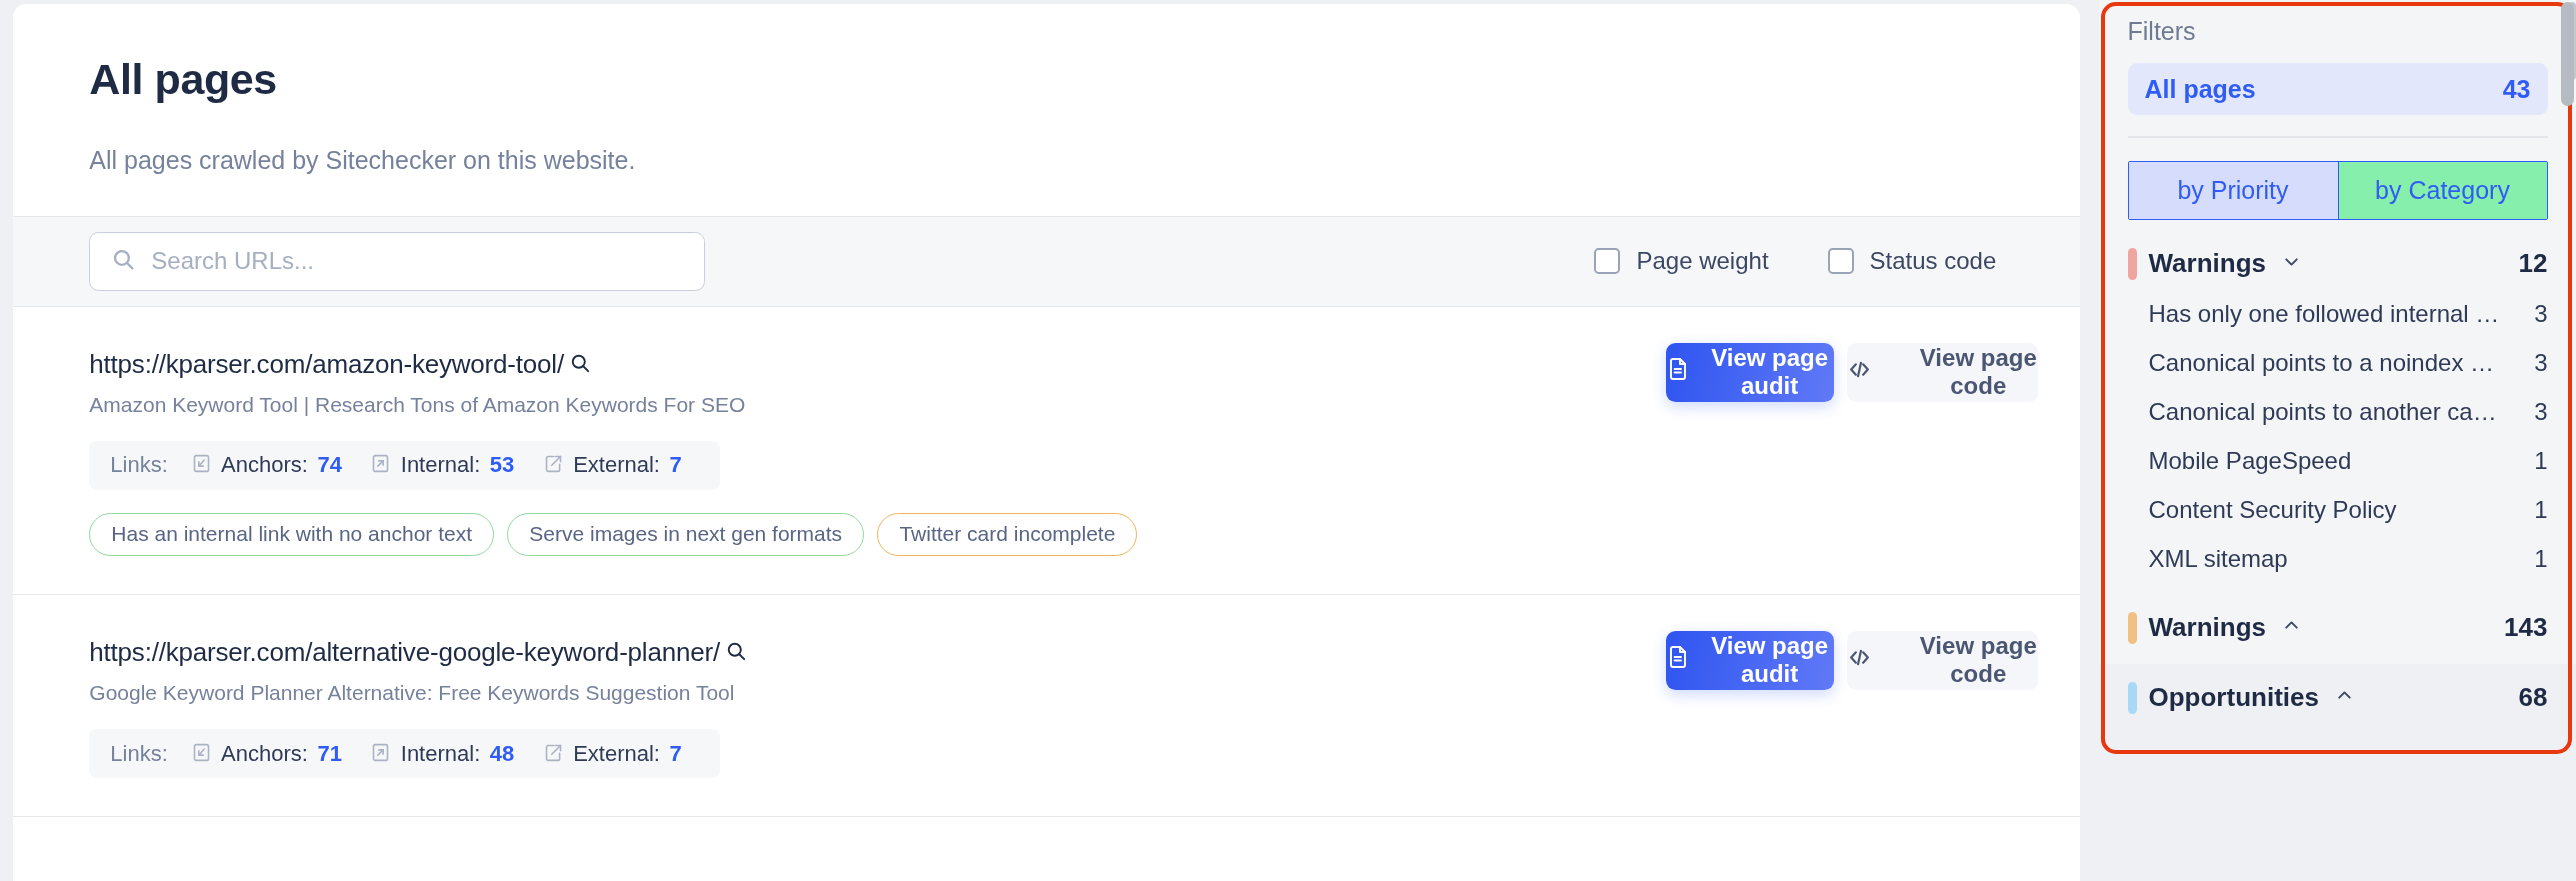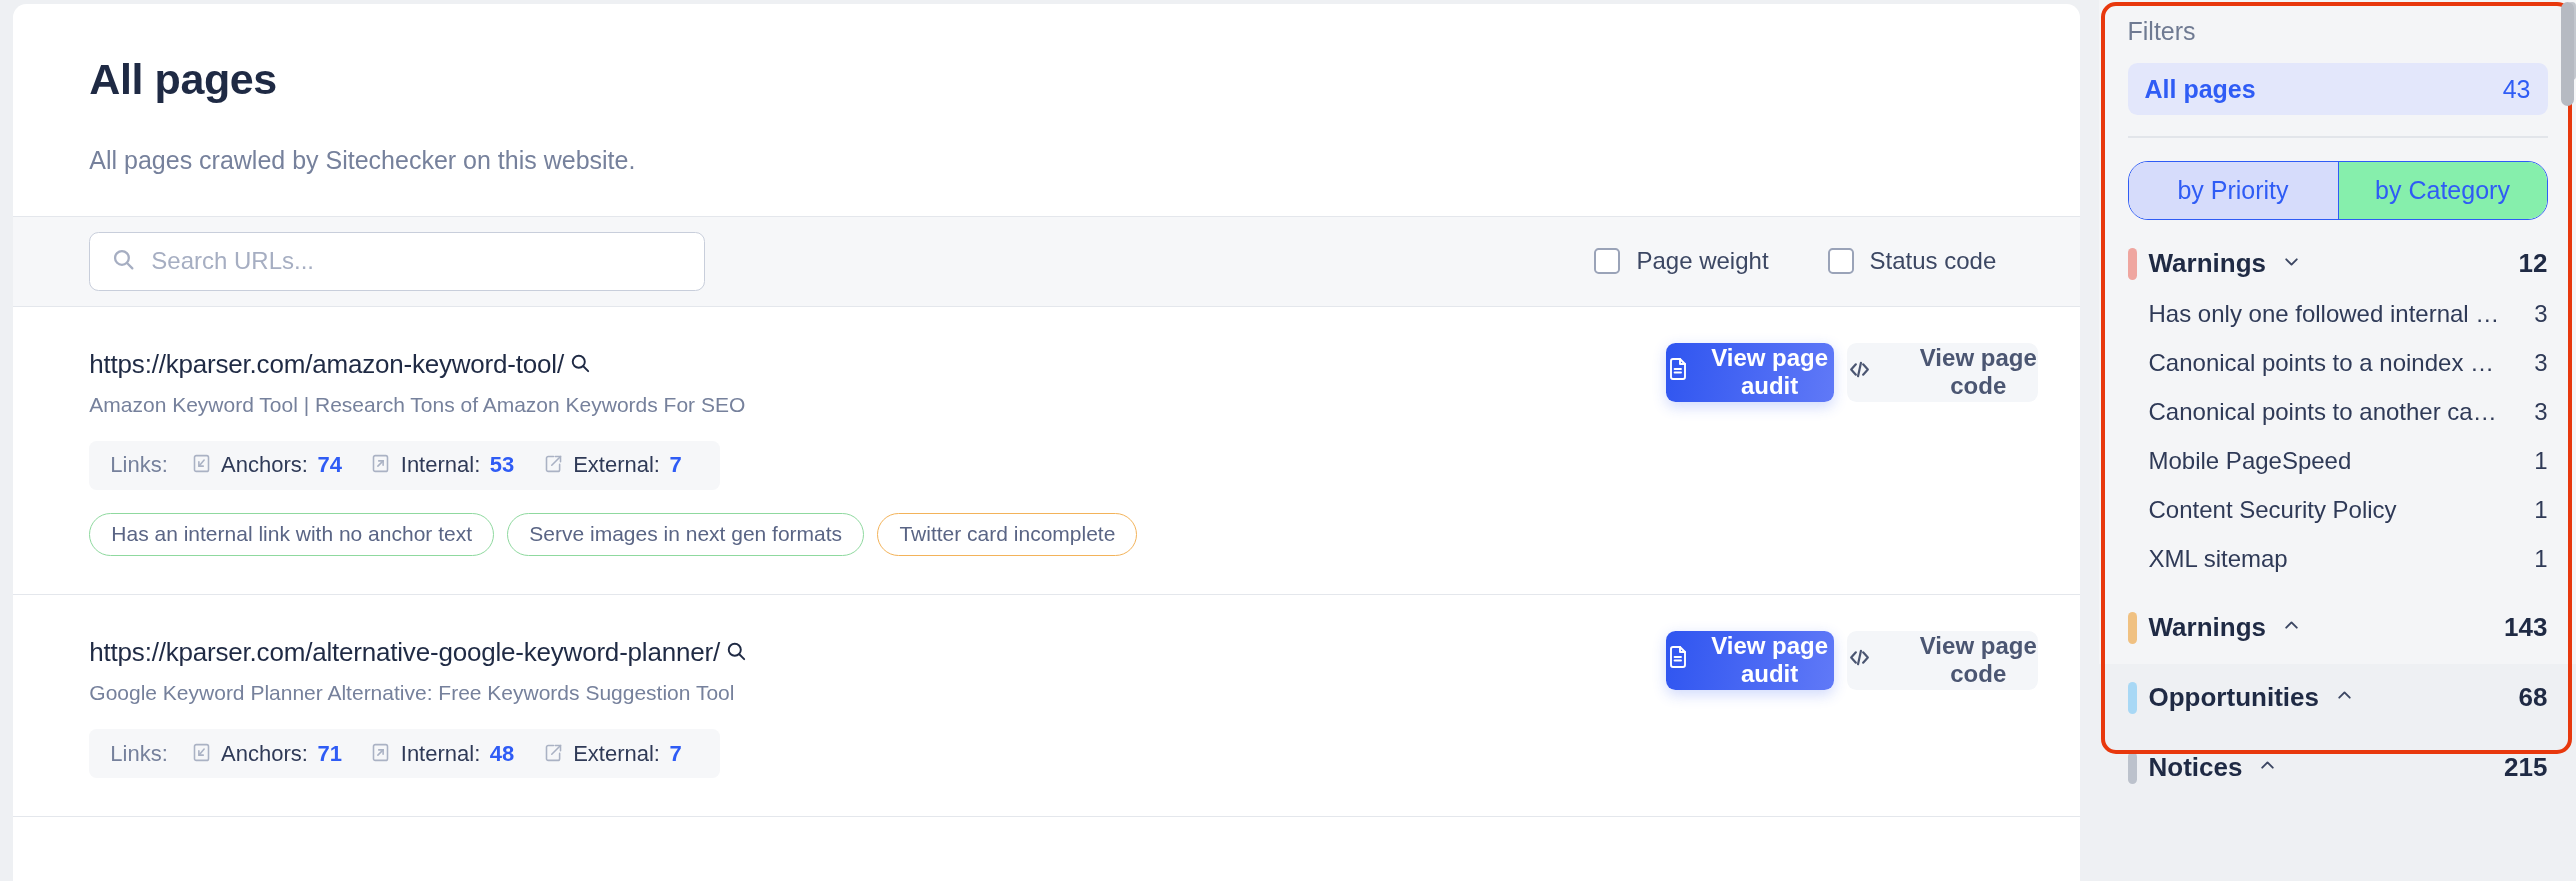--- a/index.html
+++ b/index.html
@@ -249,35 +249,35 @@
     padding: 0 17px;
     cursor: pointer;
   }
   .all-pages-label {
     font-size: 25px;
     font-weight: 700;
     color: #2f5cf5;
   }
   .all-pages-count {
     font-size: 25px;
-    font-weight: 400;
+    font-weight: 700;
     color: #2f5cf5;
   }
 
   .filters-divider {
     height: 1.9px;
     background: #e2e5ea;
     margin: 21px 0 23px 0;
   }
 
   .segmented {
     display: flex;
     height: 59px;
     border: 1.9px solid #2f5cf5;
-    border-radius: 20px;
+    border-radius: 2px;
     overflow: hidden;
   }
   .segment {
     flex: 1 1 50%;
     display: flex;
     align-items: center;
     justify-content: center;
     font-size: 25px;
     color: #2f5cf5;
     cursor: pointer;
@@ -646,30 +646,20 @@
         <span class="group-bar" style="background:#a8d8f5"></span>
         <span class="group-name">Opportunities</span>
         <span class="chev">
           <svg width="21" height="21" viewBox="0 0 24 24" fill="none" stroke="#3c4763" stroke-width="2.2" stroke-linecap="round" stroke-linejoin="round">
             <polyline points="6 14.5 12 8.5 18 14.5"></polyline>
           </svg>
         </span>
         <span class="group-count">68</span>
       </div>
 
-      <div class="group-header">
-        <span class="group-bar" style="background:#bcc2cc"></span>
-        <span class="group-name">Notices</span>
-        <span class="chev">
-          <svg width="21" height="21" viewBox="0 0 24 24" fill="none" stroke="#3c4763" stroke-width="2.2" stroke-linecap="round" stroke-linejoin="round">
-            <polyline points="6 14.5 12 8.5 18 14.5"></polyline>
-          </svg>
-        </span>
-        <span class="group-count">215</span>
-      </div>
 
     </div>
 
     <div id="inner-scrollbar"></div>
   </div>
 
   <div id="annotation-box"></div>
   <div id="page-scrollbar"></div>
 
 </div>

